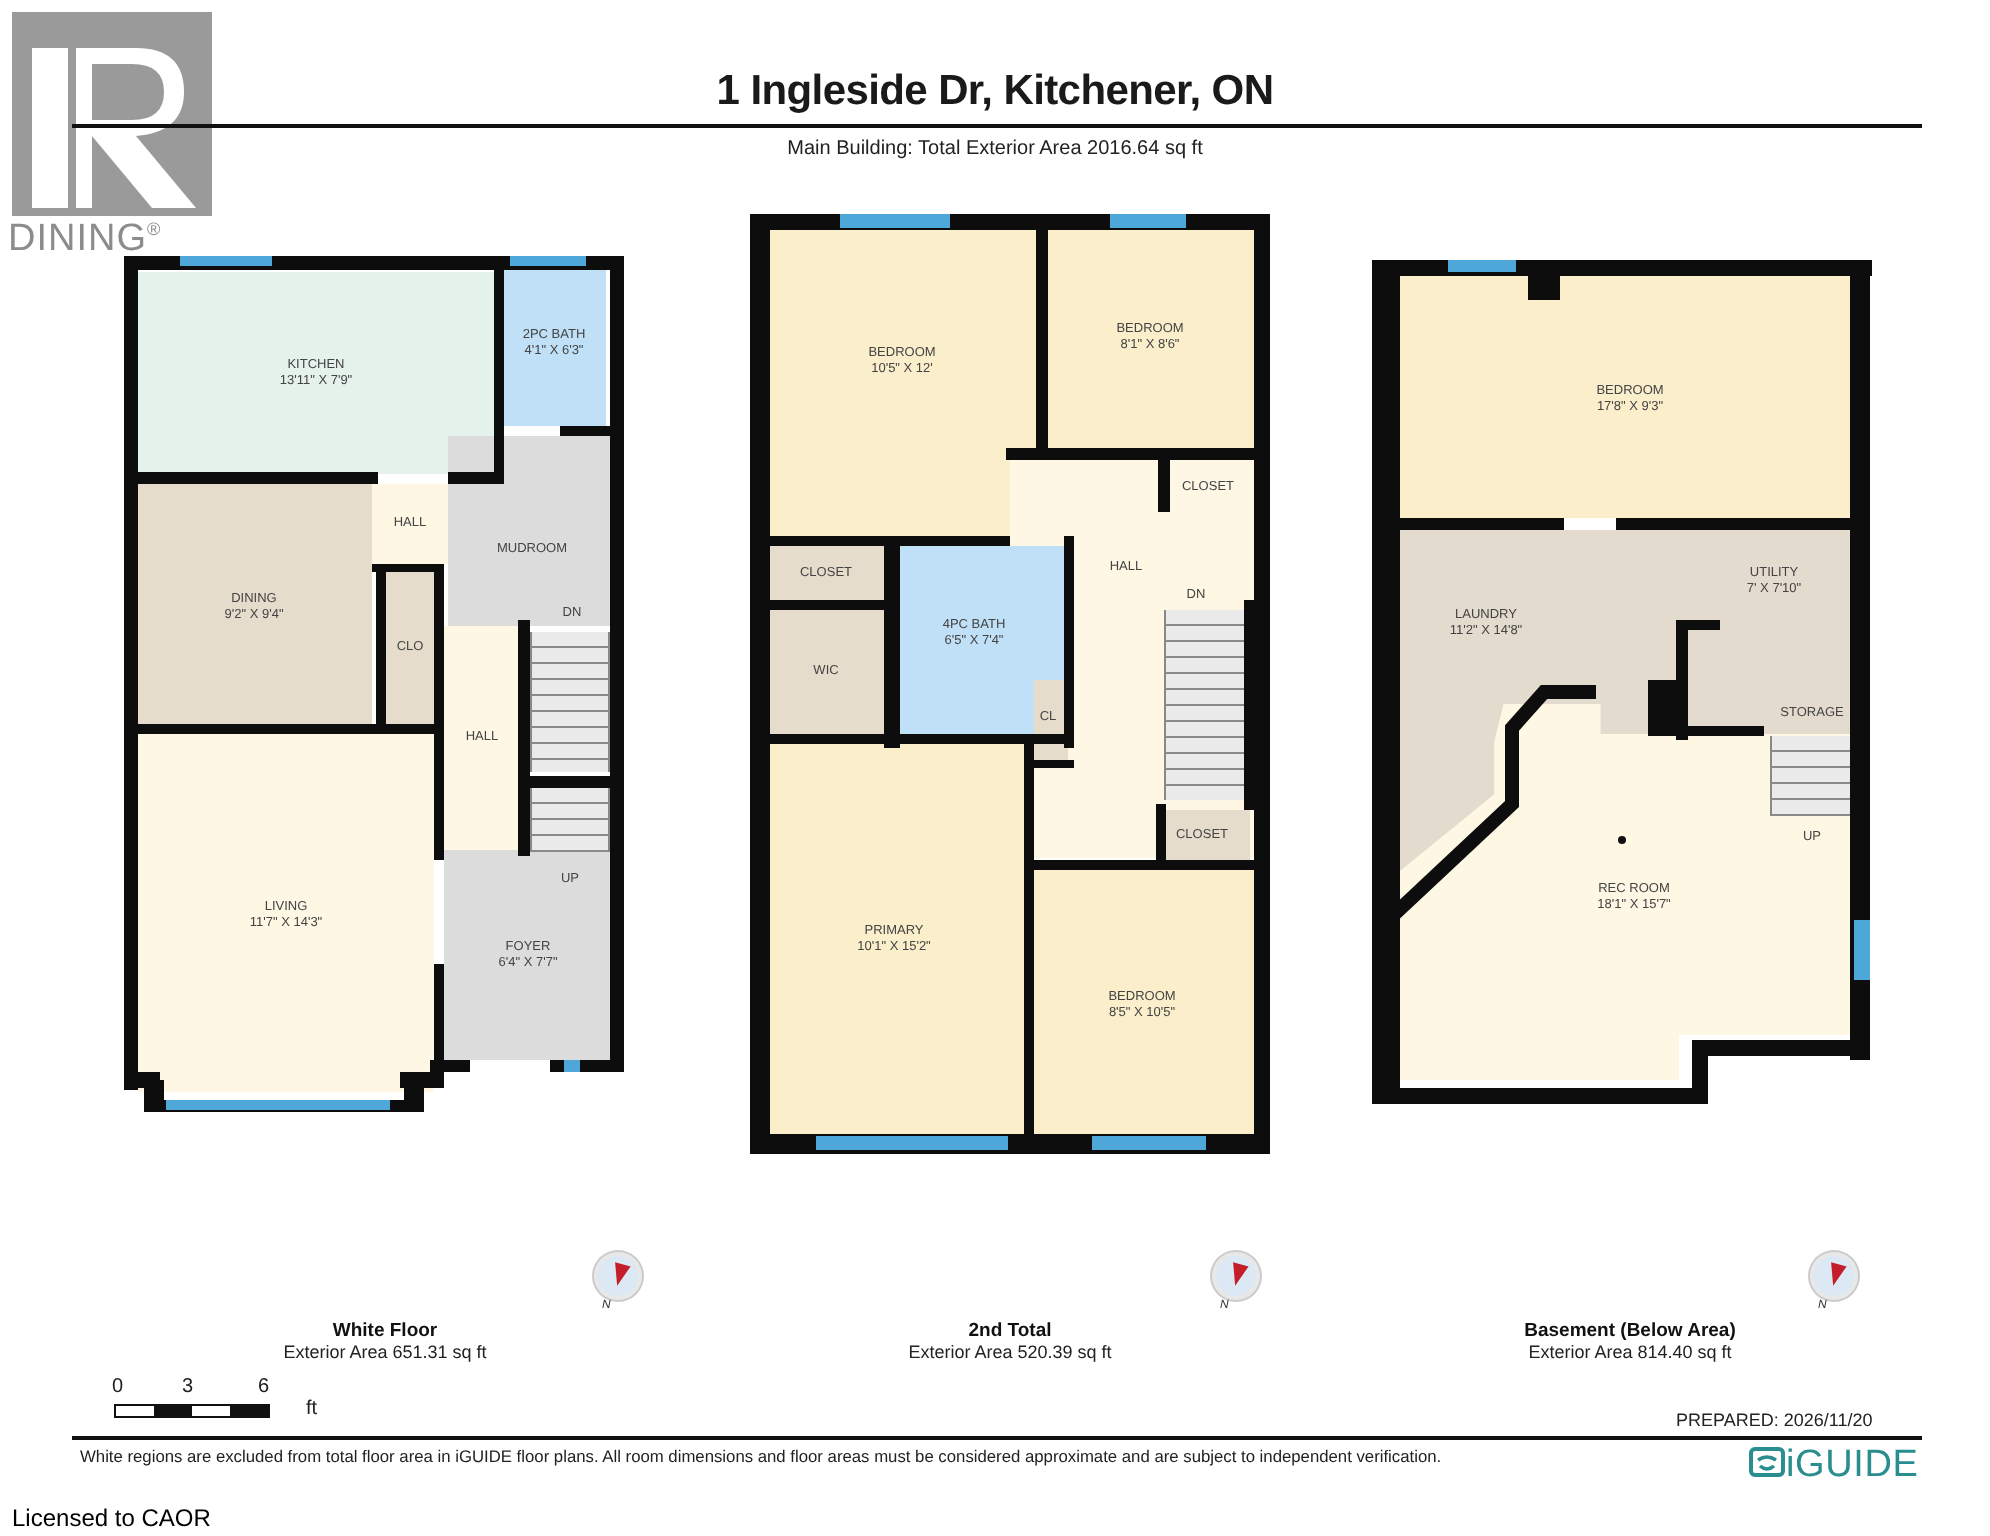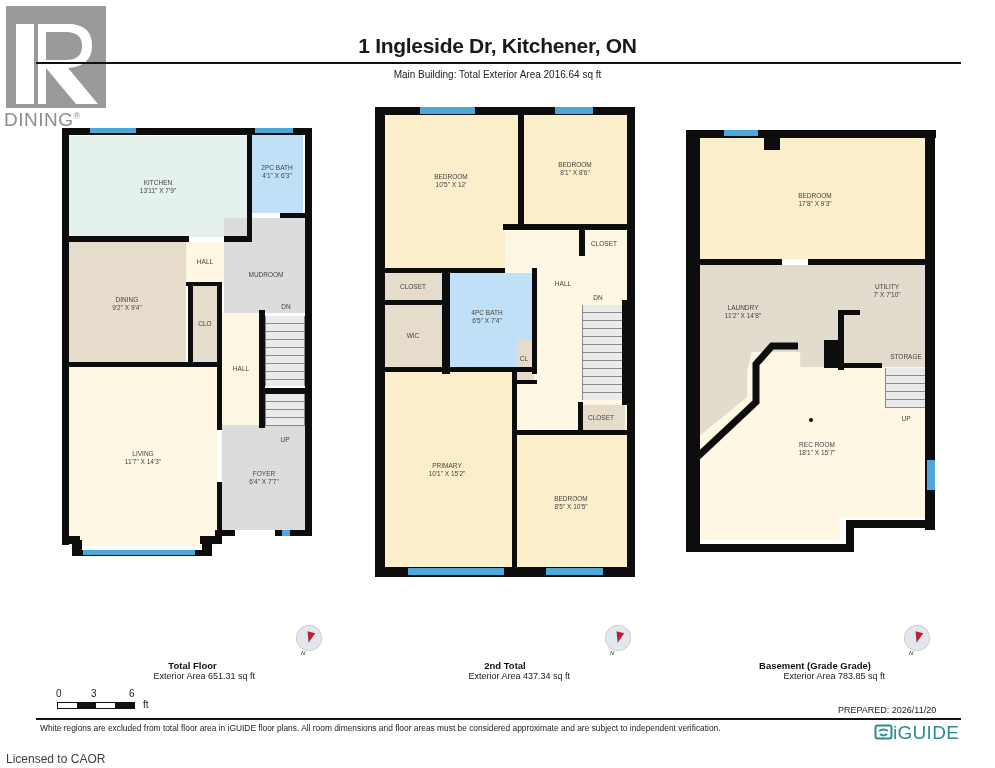--- a/index.html
+++ b/index.html
@@ -20,30 +20,30 @@
   .c-kitchen{background:#e5f1eb;}
   .c-bath{background:#bfe0f6;}
   .c-grey{background:#dcdcdc;}
   .c-beige{background:#e6dccb;}
   .c-yellow{background:#fbeecb;}
   .c-cream{background:#fdf7e4;}
   .c-util{background:#e3dbcd;}
   .stairs{position:absolute;background:repeating-linear-gradient(to bottom,#eaeaea 0,#eaeaea 7px,#8a8a8a 7px,#8a8a8a 8px);border-left:1px solid #888;border-right:1px solid #888;}
   
   .floor-title{font-size:9.5px;font-weight:bold;text-align:center;color:#111;}
-  .floor-area{font-size:9px;text-align:right;color:#222;}
+  .floor-area{font-size:9px;text-align:center;color:#222;}
   .compass{width:20px;height:20px;border-radius:50%;background:#dce8f4;border:2px solid #e8e8e8;box-shadow:0 0 0 1px #ccc;}
   .compass .needle{position:absolute;left:7px;top:4px;width:0;height:0;border-left:4px solid transparent;border-right:4px solid transparent;border-top:11px solid #c41e2a;transform:rotate(15deg);}
   .compass-n{font-size:6px;font-style:italic;color:#333;}
   .scale-num{font-size:10px;color:#222;}
   .foot-rule{left:36px;top:718px;width:925px;height:2px;background:#111;}
   .disclaimer{left:40px;top:723px;font-size:8.4px;color:#222;}
   .prepared{left:838px;top:705px;font-size:9px;color:#222;}
   .iguide{left:874px;top:722px;font-size:19px;color:#2a8d8f;letter-spacing:0.3px;}
-  .licensed{left:6px;top:752px;font-size:12px;color:#404040;}
+  .licensed{left:6px;top:752px;font-size:12px;color:#000000;}
 </style>
 </head>
 <body>
 
 <div class="abs realtor-box">
   <svg width="100" height="102" viewBox="0 0 100 102">
     <rect x="10" y="18" width="18" height="80" fill="#fff"></rect>
     <path d="M32 18 H62 Q86 18 86 40 Q86 60 62 62 L92 98 H70 L40 62 V98 H32 Z M40 26 V54 H60 Q76 54 76 40 Q76 26 60 26 Z" fill="#fff"></path>
   </svg>
 </div>
@@ -264,38 +264,38 @@
 <div class="abs compass" style="left:606px;top:626px;">
     <div class="needle"></div>
   </div>
 <div class="abs compass-n" style="left:610px;top:650px;">N</div>
 <div class="abs compass" style="left:905px;top:626px;">
     <div class="needle"></div>
   </div>
 <div class="abs compass-n" style="left:909px;top:650px;">N</div>
 
 <div class="abs" style="left:130px;top:660px;width:125px;">
-  <div class="floor-title">Total Floor</div>
+  <div class="floor-title">White Floor</div>
   <div class="floor-area">Exterior Area 651.31 sq ft</div>
 </div>
 <div class="abs" style="left:440px;top:660px;width:130px;">
   <div class="floor-title">2nd Total</div>
-  <div class="floor-area">Exterior Area 437.34 sq ft</div>
+  <div class="floor-area">Exterior Area 520.39 sq ft</div>
 </div>
 <div class="abs" style="left:745px;top:660px;width:140px;">
-  <div class="floor-title">Basement (Grade Grade)</div>
-  <div class="floor-area">Exterior Area 783.85 sq ft</div>
+  <div class="floor-title">Basement (Below Area)</div>
+  <div class="floor-area">Exterior Area 814.40 sq ft</div>
 </div>
 
 <div class="abs" style="left:55px;top:688px;width:100px;height:30px;">
   <span class="abs scale-num" style="left:1px;top:0;">0</span>
   <span class="abs scale-num" style="left:36px;top:0;">3</span>
   <span class="abs scale-num" style="left:74px;top:0;">6</span>
   <div class="abs" style="left:2px;top:14px;width:76px;height:5px;border:1px solid #111;background:linear-gradient(to right,#fff 0 25%,#111 25% 50%,#fff 50% 75%,#111 75% 100%);"></div>
-  <span class="abs scale-num" style="left:68px;top:11px;padding-left:20px;">ft</span>
+  <span class="abs scale-num" style="left:78px;top:11px;padding-left:20px;">ft</span>
 </div>
 
 <div class="abs prepared">PREPARED: 2026/11/20</div>
 <div class="abs foot-rule"></div>
 <div class="abs disclaimer">White regions are excluded from total floor area in iGUIDE floor plans. All room dimensions and floor areas must be considered approximate and are subject to independent verification.</div>
 <div class="abs iguide">
   <svg width="19" height="16" viewBox="0 0 19 16" style="vertical-align:-1px;">
     <rect x="1.5" y="1.5" width="16" height="13" rx="2" fill="none" stroke="#2a8d8f" stroke-width="2"></rect>
     <path d="M5 7 Q9.5 4 14 7 M6 10 Q9.5 13 13 10" fill="none" stroke="#2a8d8f" stroke-width="1.8"></path>
   </svg><span>iGUIDE</span>

